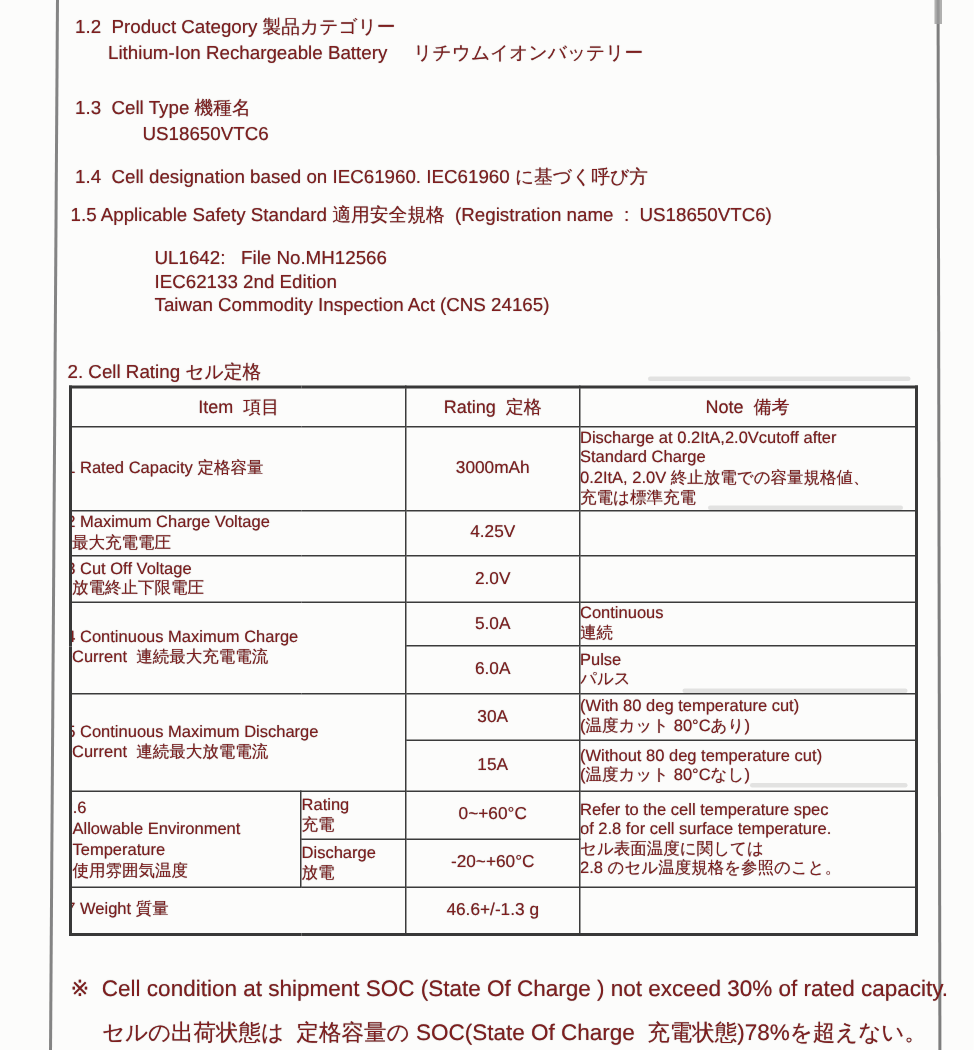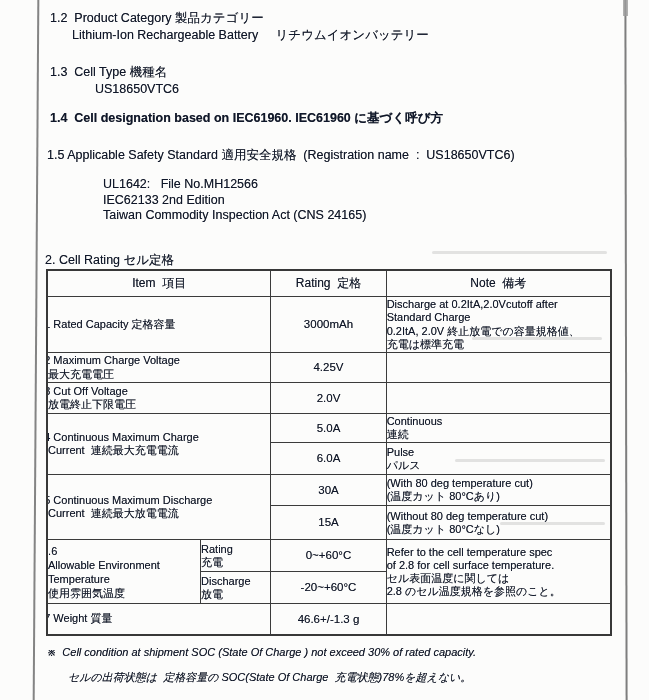--- a/index.html
+++ b/index.html
@@ -6,21 +6,21 @@
   html, body { margin: 0; padding: 0; }
   body { background: #ffffff; }
 
   .page {
     position: relative;
     width: 649px;
     height: 700px;
     background: #fcfcfb;
     overflow: hidden;
     font-family: "Liberation Sans", "DejaVu Sans", sans-serif;
-    color: #0f172a;
+    color: #7f1d1d;
     text-shadow: 0 0 0.6px rgba(30,30,30,0.6);
   }
 
   
   .scan-line-left {
     position: absolute; left: 35px; top: -4px; width: 2px; height: 710px;
     background: #6f6f6f; transform: rotate(0.38deg); opacity: 0.85;
   }
   .scan-line-right {
     position: absolute; left: 625px; top: -4px; width: 2px; height: 710px;
@@ -42,21 +42,21 @@
   .sec .heading { white-space: pre; }
   .sec .body-line { white-space: pre; }
 
   .sec-12 .body-line { margin-left: 22px; }
   .sec-12 { margin-bottom: 20px; }
 
   .sec-13 .body-line { margin-left: 45px; }
   .sec-13 { margin-bottom: 12px; }
 
   .sec-14 .body-line { margin-left: 45px; }
-  .sec-14 { margin-bottom: 20px; font-weight: bold; }
+  .sec-14 { margin-bottom: 8px; }
 
   .sec-15 .heading { margin-left: -3px; }
   .sec-15 .std-lines { margin: 13px 0 0 53px; line-height: 15.5px; }
   .sec-15 .std-lines div { white-space: pre; }
 
   .table-title {
     margin-top: 28px; margin-left: -5px;
     font-size: 12.5px; line-height: 16px; white-space: pre;
   }
 
@@ -91,21 +91,21 @@
     line-height: 14px;
   }
   td.sublabel {
     text-align: left; padding-left: 5px; line-height: 13px;
   }
   td.rating-val { text-align: center; line-height: 13px; font-size: 11.5px; }
   td.note {
     text-align: left; padding-left: 5px; line-height: 13.2px;
   }
 
-  .footnotes { margin-top: 10px; margin-left: -3px; font-size: 11px; font-style: italic; }
+  .footnotes { margin-top: 26px; margin-left: -3px; font-size: 15px; }
   .footnote-1 { white-space: pre; }
   .footnote-2 { white-space: pre; margin-top: 11px; margin-left: 21px; }
 </style>
 </head>
 <body>
 
 <div class="page">
 
   <div class="scan-line-left"></div>
   <div class="scan-line-right"></div>

